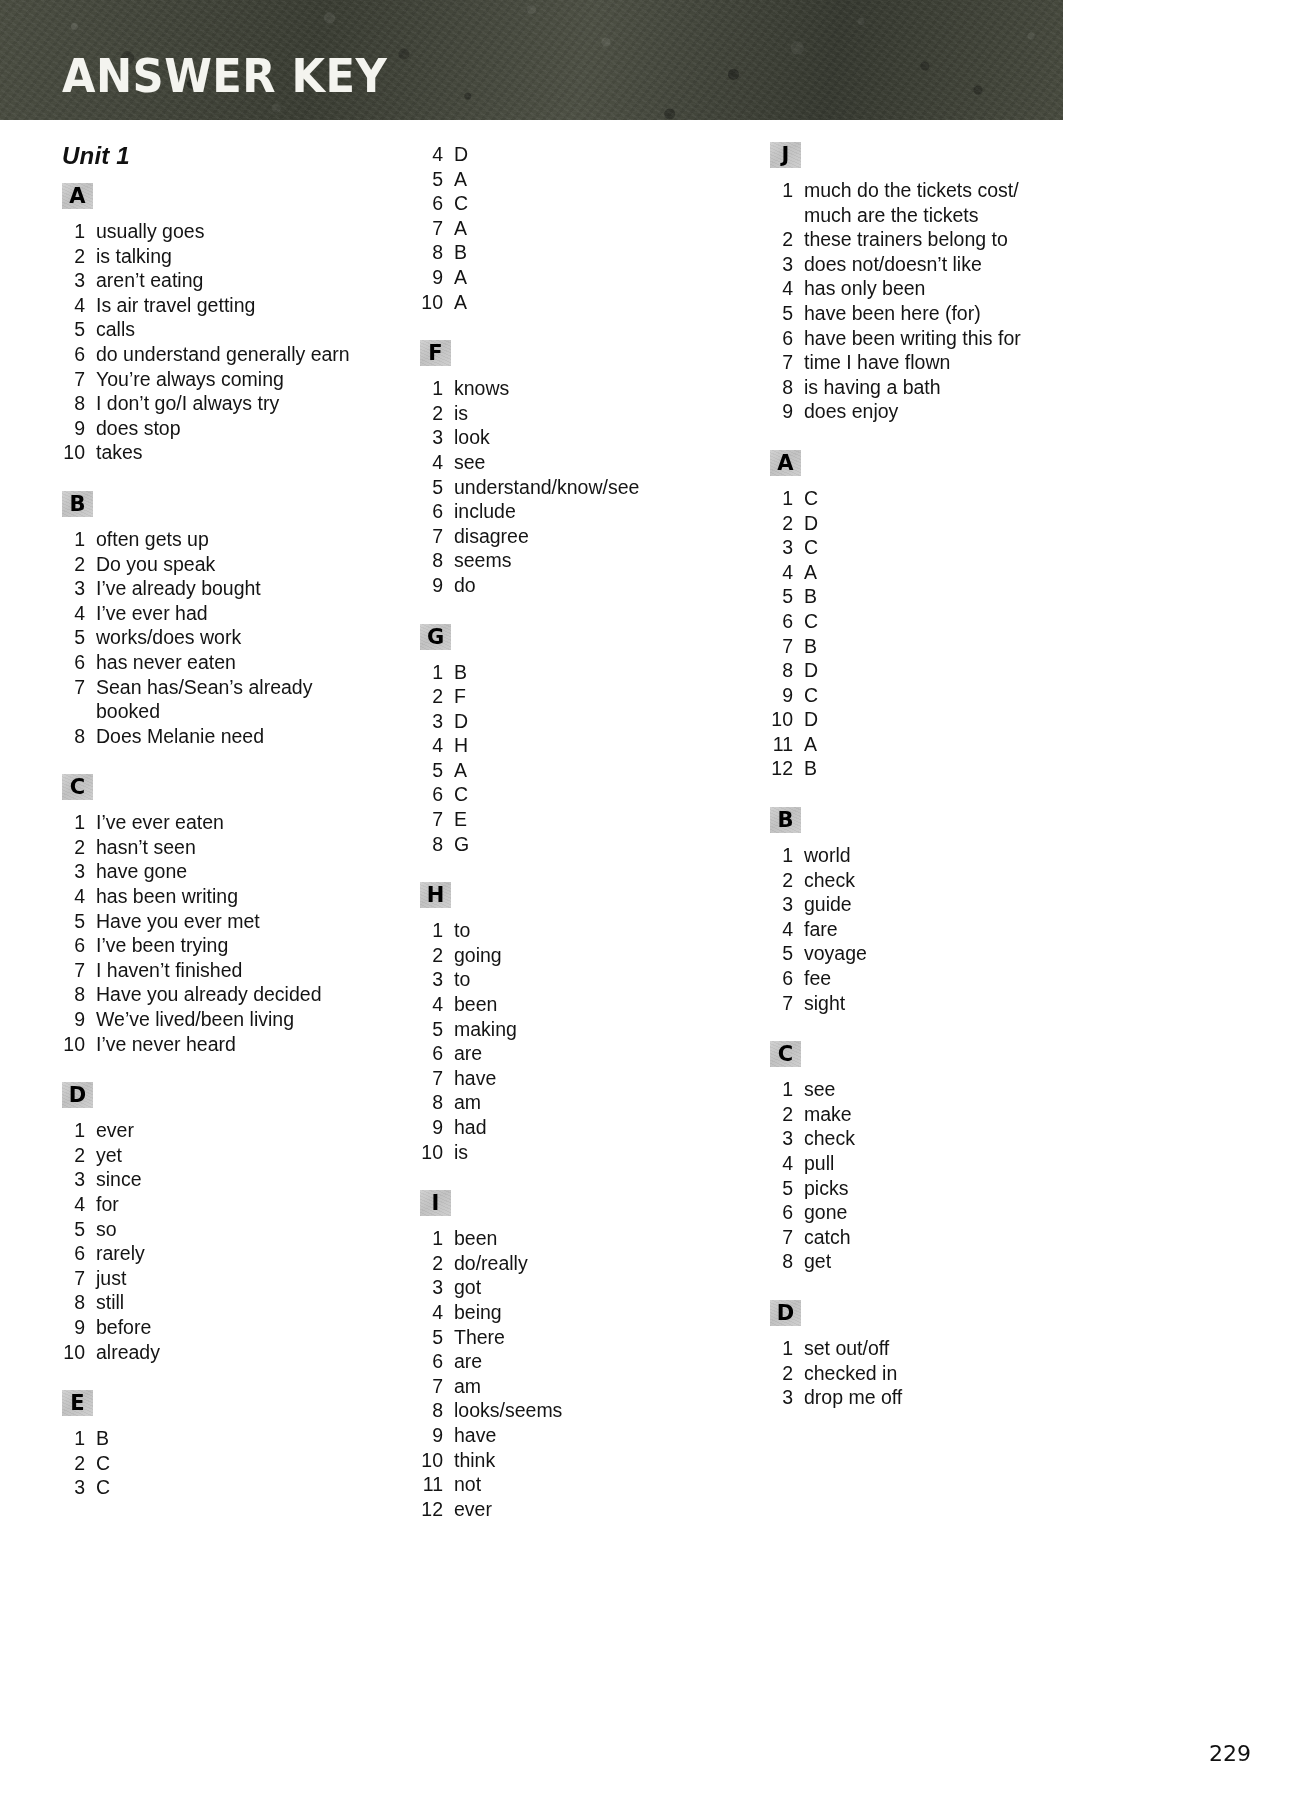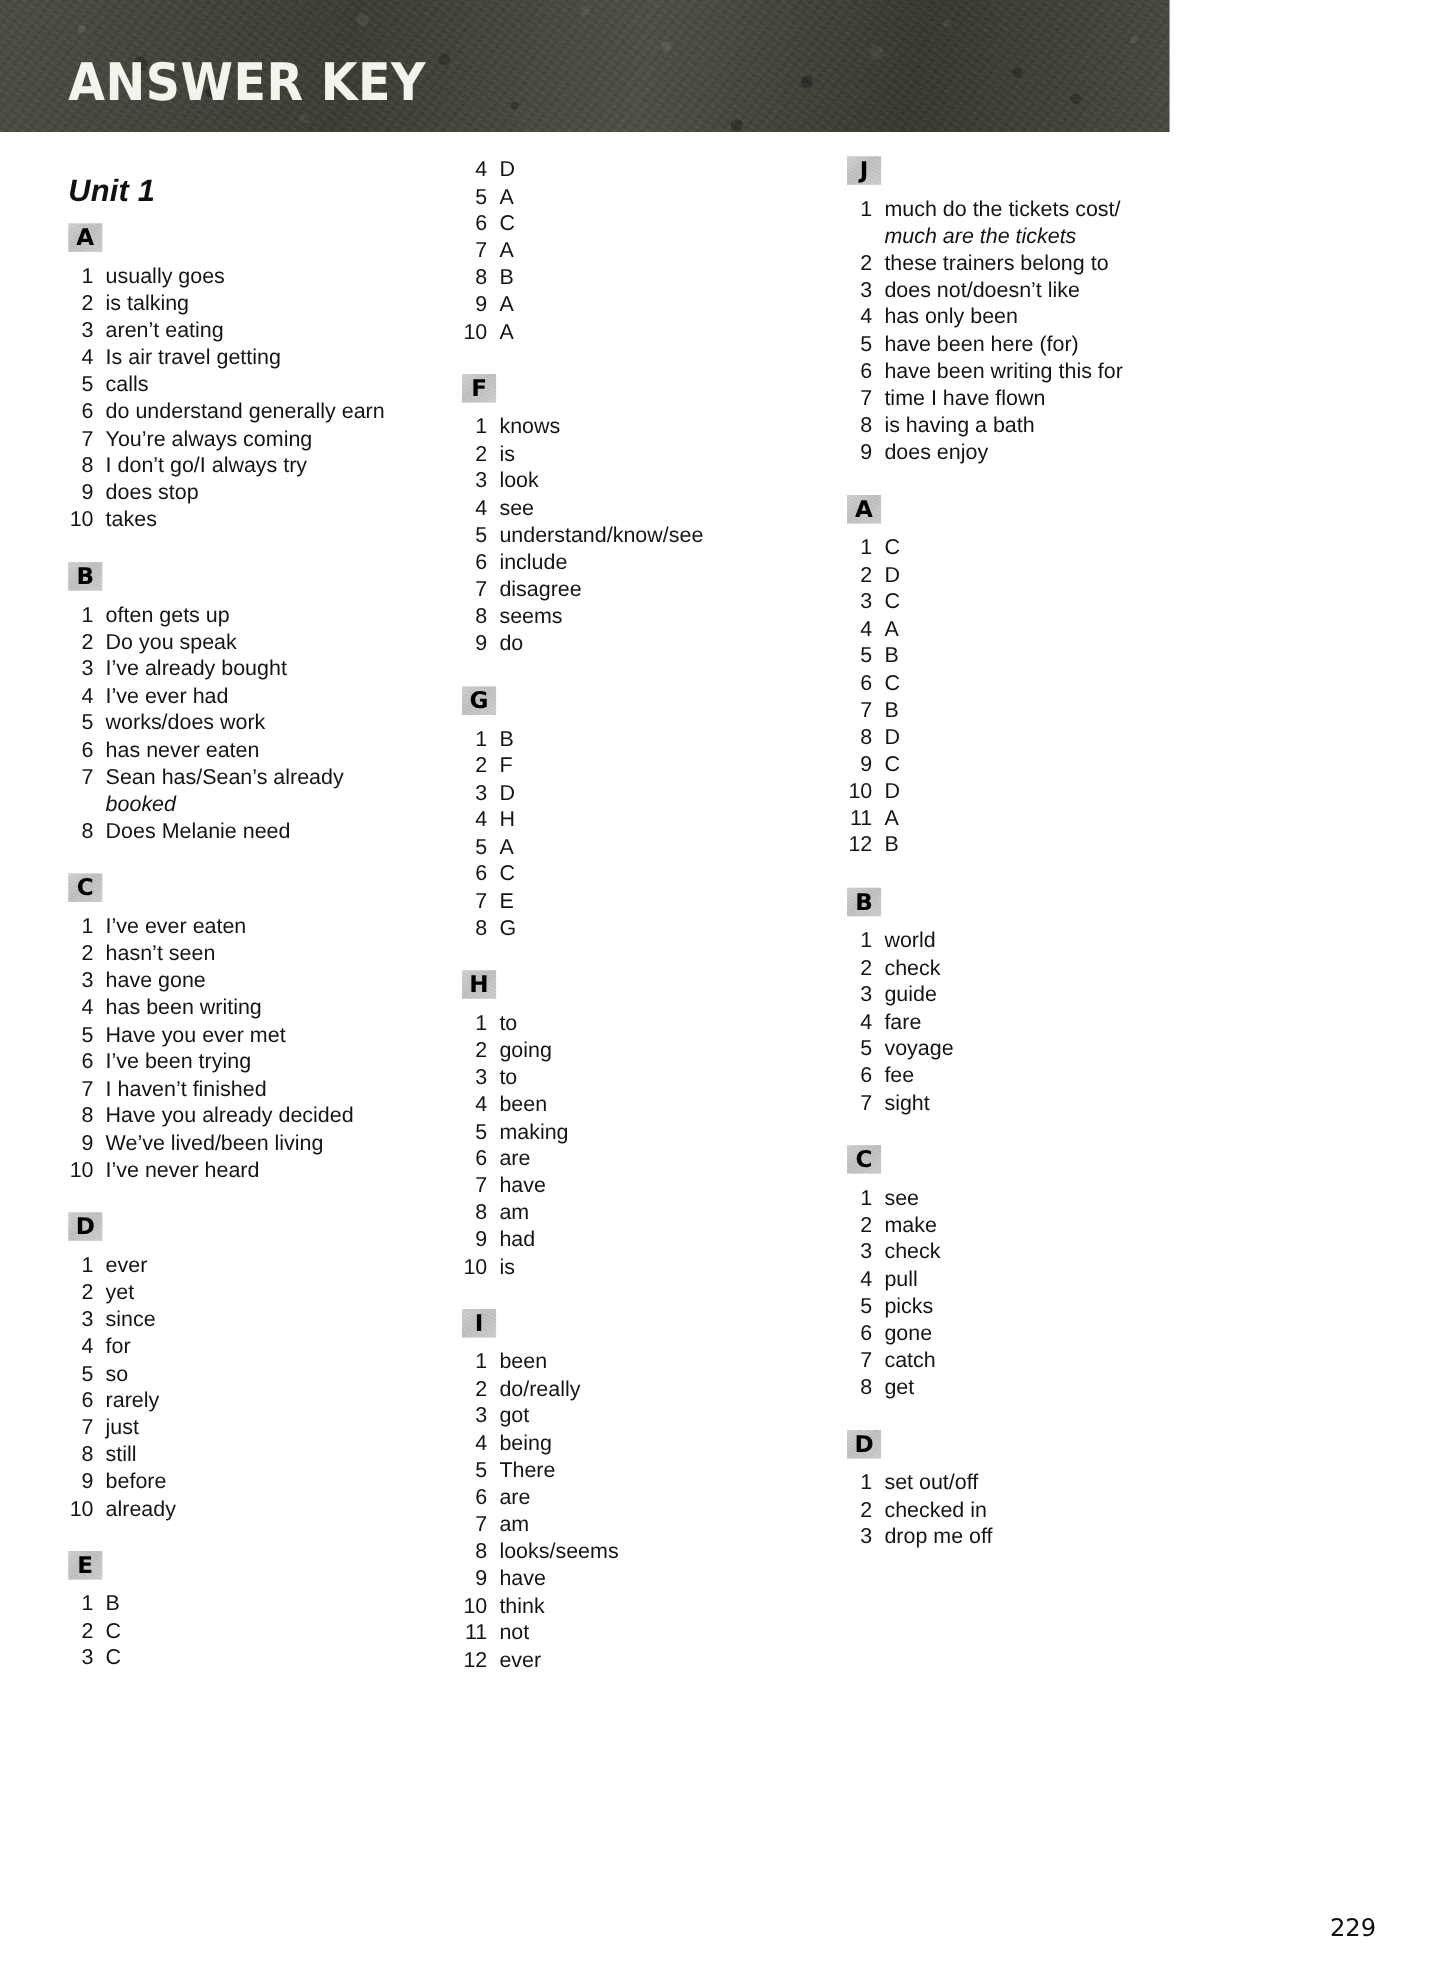--- a/index.html
+++ b/index.html
@@ -83,25 +83,25 @@
   }
   .col {
     position: relative;
   }
   .col-1 { width: 358px; padding-left: 62px; }
   .col-2 { width: 350px; padding-left: 0px; }
   .col-3 { width: 360px; padding-left: 0px; }
 
   
   .unit-heading {
-    font-size: 28px;
+    font-size: 24px;
     font-style: italic;
     font-weight: bold;
     color: #111;
-    margin: 16px 0 13px 0;
+    margin: 0 0 13px 0;
     letter-spacing: 0.2px;
   }
 
   
   .section {
     margin-bottom: 26px;
   }
   .section-letter {
     display: inline-block;
     min-width: 25px;
@@ -137,21 +137,20 @@
     min-width: 34px;
     text-align: right;
     padding-right: 11px;
     box-sizing: border-box;
   }
   .answer-text {
     flex: 1;
   }
   .answer-text .cont {
     display: block;
-    font-style: italic;
   }
 
   
   .answers.letters .answer-num { width: 34px; min-width: 34px; }
 
   
   .section + .section { margin-top: 0; }
 
   
   .page-number {

